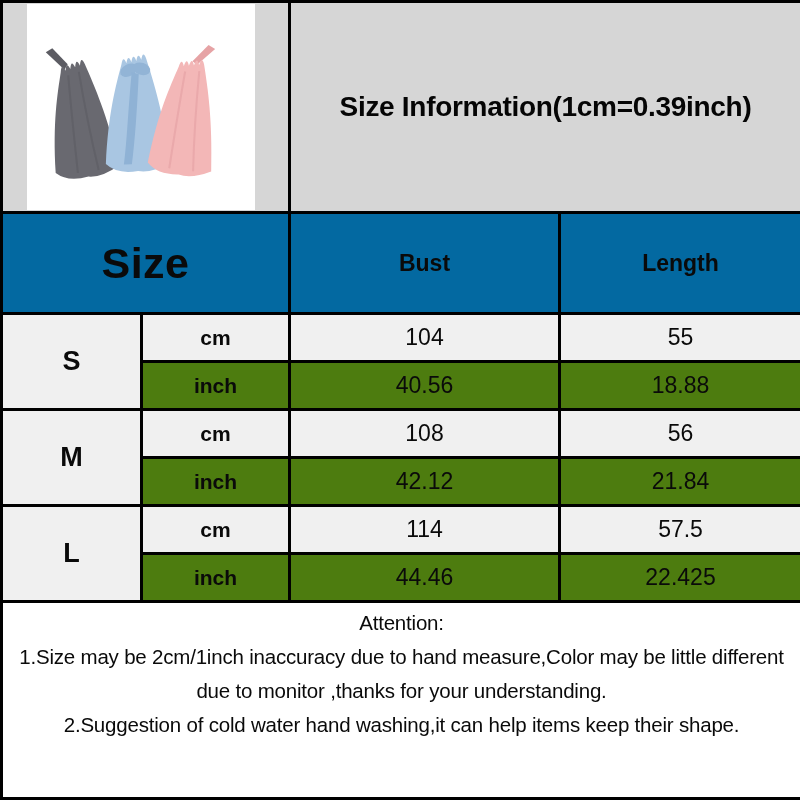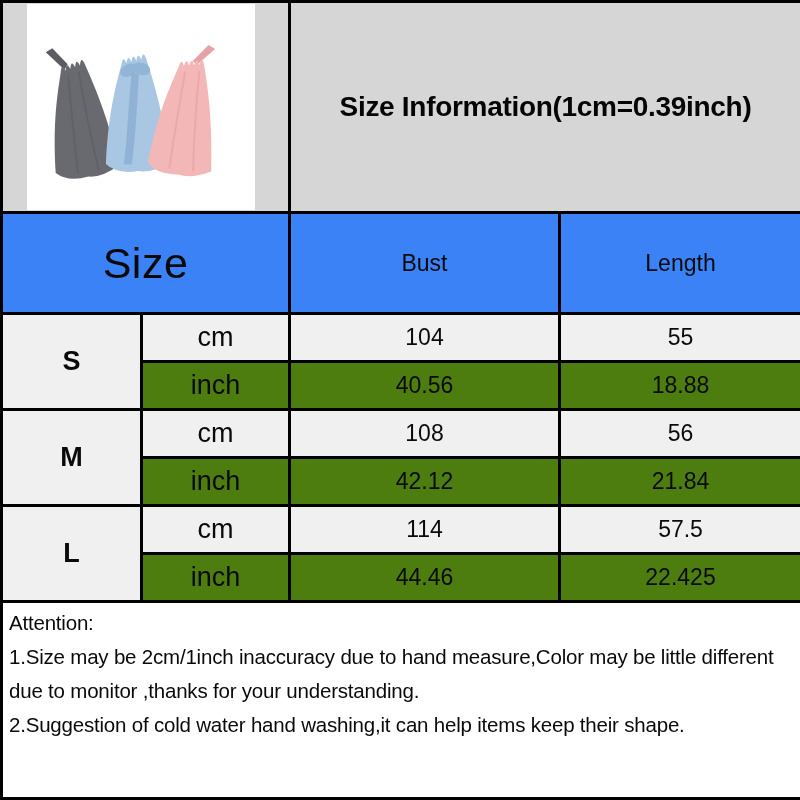--- a/index.html
+++ b/index.html
@@ -47,47 +47,48 @@
   .photo-box svg { display: block; }
   .title-cell { background: #d6d6d6; }
   .banner-title {
     font-weight: bold;
     font-size: 28px;
     letter-spacing: -0.3px;
     color: #050505;
   }
   
   .head-row th {
-    background: #3b82f6;
+    background: #0369a1;
     height: 98px;
-    font-weight: normal;
+    font-weight: bold;
   }
   .size-head { font-size: 43px; letter-spacing: 0.5px; }
   .col-head  { font-size: 23px; }
   
   .size-label-cell {
     background: #c8c8c8;
     font-weight: bold;
     font-size: 27px;
   }
   tr.row-cm td   { background: #f0f0f0; height: 45px; }
   tr.row-inch td { background: #4d7c0f; height: 45px; }
-  td.unit-cell   { font-weight: normal; font-size: 27px; }
+  td.unit-cell   { font-weight: bold; font-size: 21px; }
   td.value-cell  { font-size: 23px; font-weight: normal; }
   
   .attention-cell {
     background: #ffffff;
     vertical-align: top !important;
     text-align: left !important;
   }
   .attention-inner {
     padding: 3px 6px 0 6px;
     font-size: 20.5px;
     line-height: 34px;
     letter-spacing: -0.2px;
+    text-align: center;
   }
 </style>
 </head>
 <body>
 
 <div class="sheet">
   <table class="layout">
     <colgroup>
       <col style="width:140px">
         <col style="width:148px">

